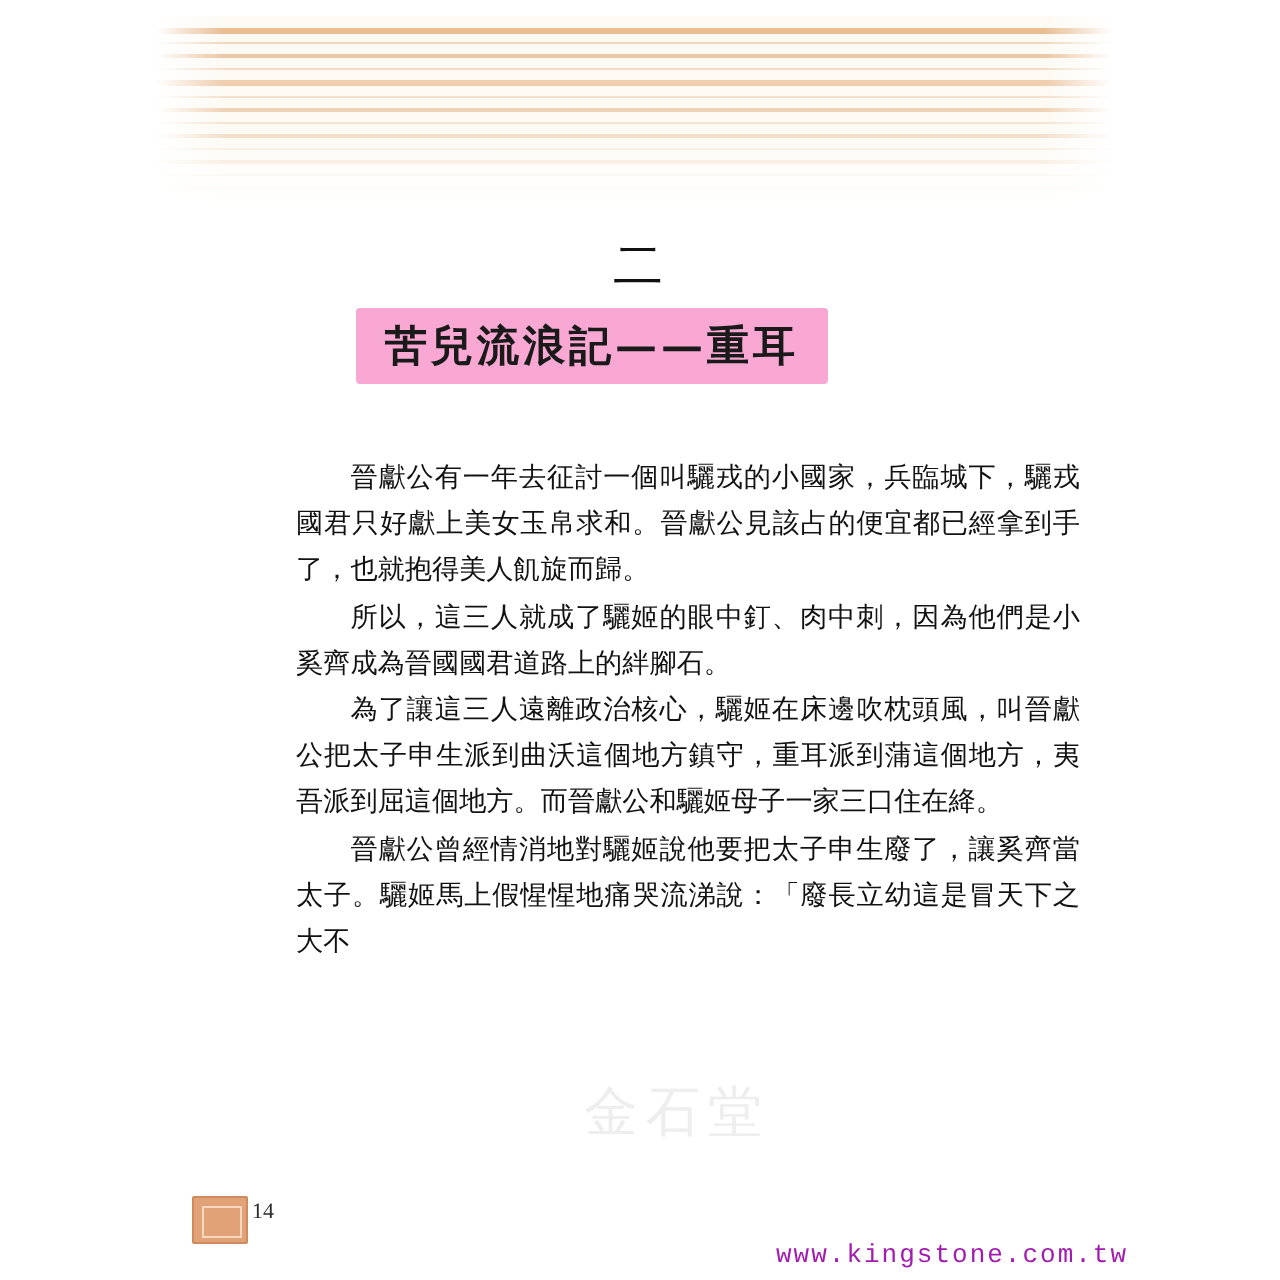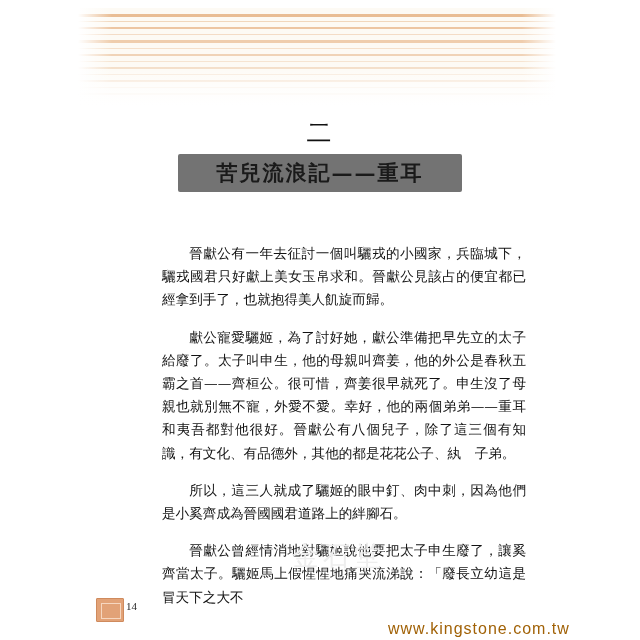--- a/index.html
+++ b/index.html
@@ -66,23 +66,23 @@
     font-size: 25px;
     color: #111111;
     letter-spacing: 2px;
   }
 
   
   .title-banner {
     position: absolute;
     left: 178px;
     top: 154px;
-    width: 284px;
+    width: 236px;
     height: 38px;
-    background: #737373;
+    background: #f9a8d4;
     border-radius: 2px;
   }
   .title-banner .title-text {
     position: absolute;
     left: 0; top: 0;
     width: 100%;
     height: 38px;
     line-height: 38px;
     text-align: center;
     font-family: "DejaVu Serif", serif;
@@ -100,21 +100,21 @@
     top: 228px;
     width: 392px;
     font-family: "DejaVu Serif", serif;
     font-size: 13.6px;
     line-height: 23.2px;
     color: #121212;
     text-align: justify;
     text-justify: inter-character;
   }
   .body-text p {
-    margin: 14px;
+    margin: 0;
     text-indent: 2em;
   }
 
   
   .footer-mark {
     position: absolute;
     left: 96px;
     top: 598px;
     width: 26px;
     height: 22px;
@@ -158,23 +158,23 @@
     font-weight: bold;
     font-size: 23px;
     color: #f08a1c;
     letter-spacing: 3px;
     white-space: nowrap;
   }
   .watermark-url {
     position: absolute;
     left: 388px;
     top: 620px;
-    font-family: Liberation Sans, sans-serif;
-    font-size: 16px;
-    color: #a16207;
+    font-family: Liberation Mono, monospace;
+    font-size: 13px;
+    color: #a21caf;
     letter-spacing: 1px;
     white-space: nowrap;
   }
 </style>
 </head>
 <body>
 
 <div id="page">
 
   <div class="header-band">
@@ -197,22 +197,22 @@
   </div>
 
   <div class="chapter-number">二</div>
 
   <div class="title-banner">
     <div class="title-text">苦兒流浪記——重耳</div>
   </div>
 
   <div class="body-text">
     <p>晉獻公有一年去征討一個叫驪戎的小國家，兵臨城下，驪戎國君只好獻上美女玉帛求和。晉獻公見該占的便宜都已經拿到手了，也就抱得美人飢旋而歸。</p>
-    <p>獻公寵愛驪姬，為了討好她，獻公準備把早先立的太子給廢了。太子叫申生，他的母親叫齊姜，他的外公是春秋五霸之首——齊桓公。很可惜，齊姜很早就死了。申生沒了母親也就別無不寵，外愛不愛。幸好，他的兩個弟弟——重耳和夷吾都對他很好。晉獻公有八個兒子，除了這三個有知識，有文化、有品德外，其他的都是花花公子、紈　子弟。</p>
     <p>所以，這三人就成了驪姬的眼中釘、肉中刺，因為他們是小奚齊成為晉國國君道路上的絆腳石。</p>
+    <p>為了讓這三人遠離政治核心，驪姬在床邊吹枕頭風，叫晉獻公把太子申生派到曲沃這個地方鎮守，重耳派到蒲這個地方，夷吾派到屈這個地方。而晉獻公和驪姬母子一家三口住在絳。</p>
     <p>晉獻公曾經情消地對驪姬說他要把太子申生廢了，讓奚齊當太子。驪姬馬上假惺惺地痛哭流涕說：「廢長立幼這是冒天下之大不</p>
   </div>
 
   <div class="watermark-ghost">金石堂</div>
   <div class="watermark-url">www.kingstone.com.tw</div>
 
   <div class="footer-mark">
     <div class="inner"></div>
   </div>
   <div class="page-number">14</div>

